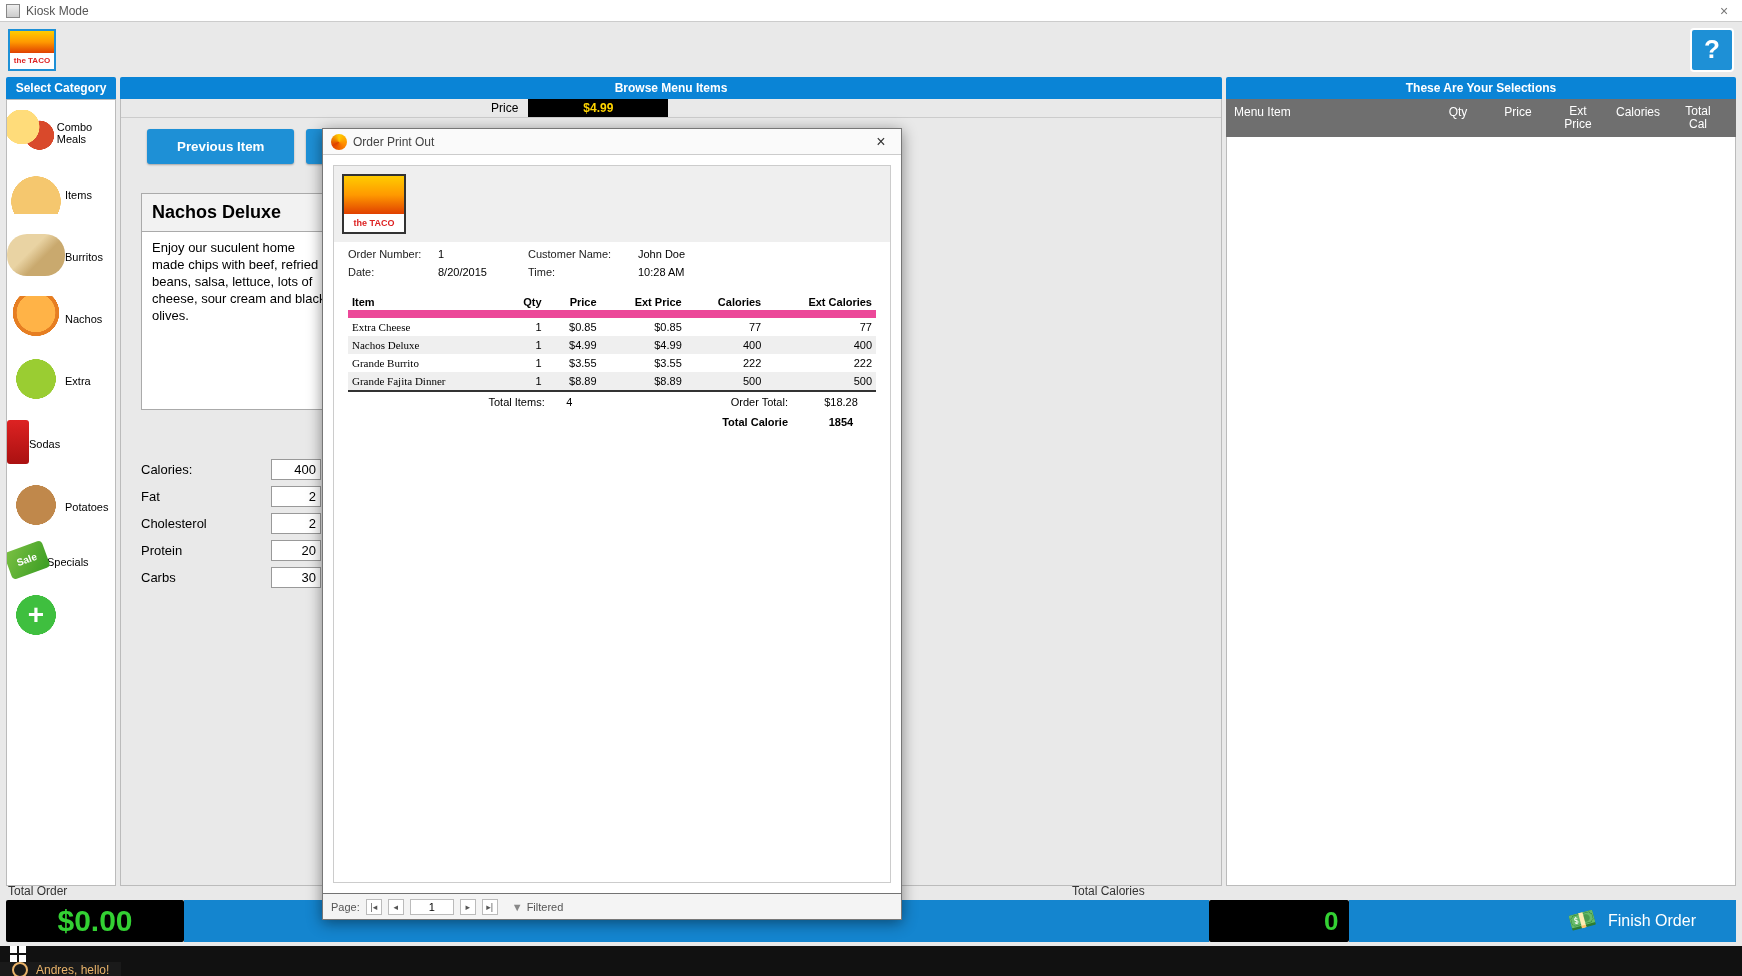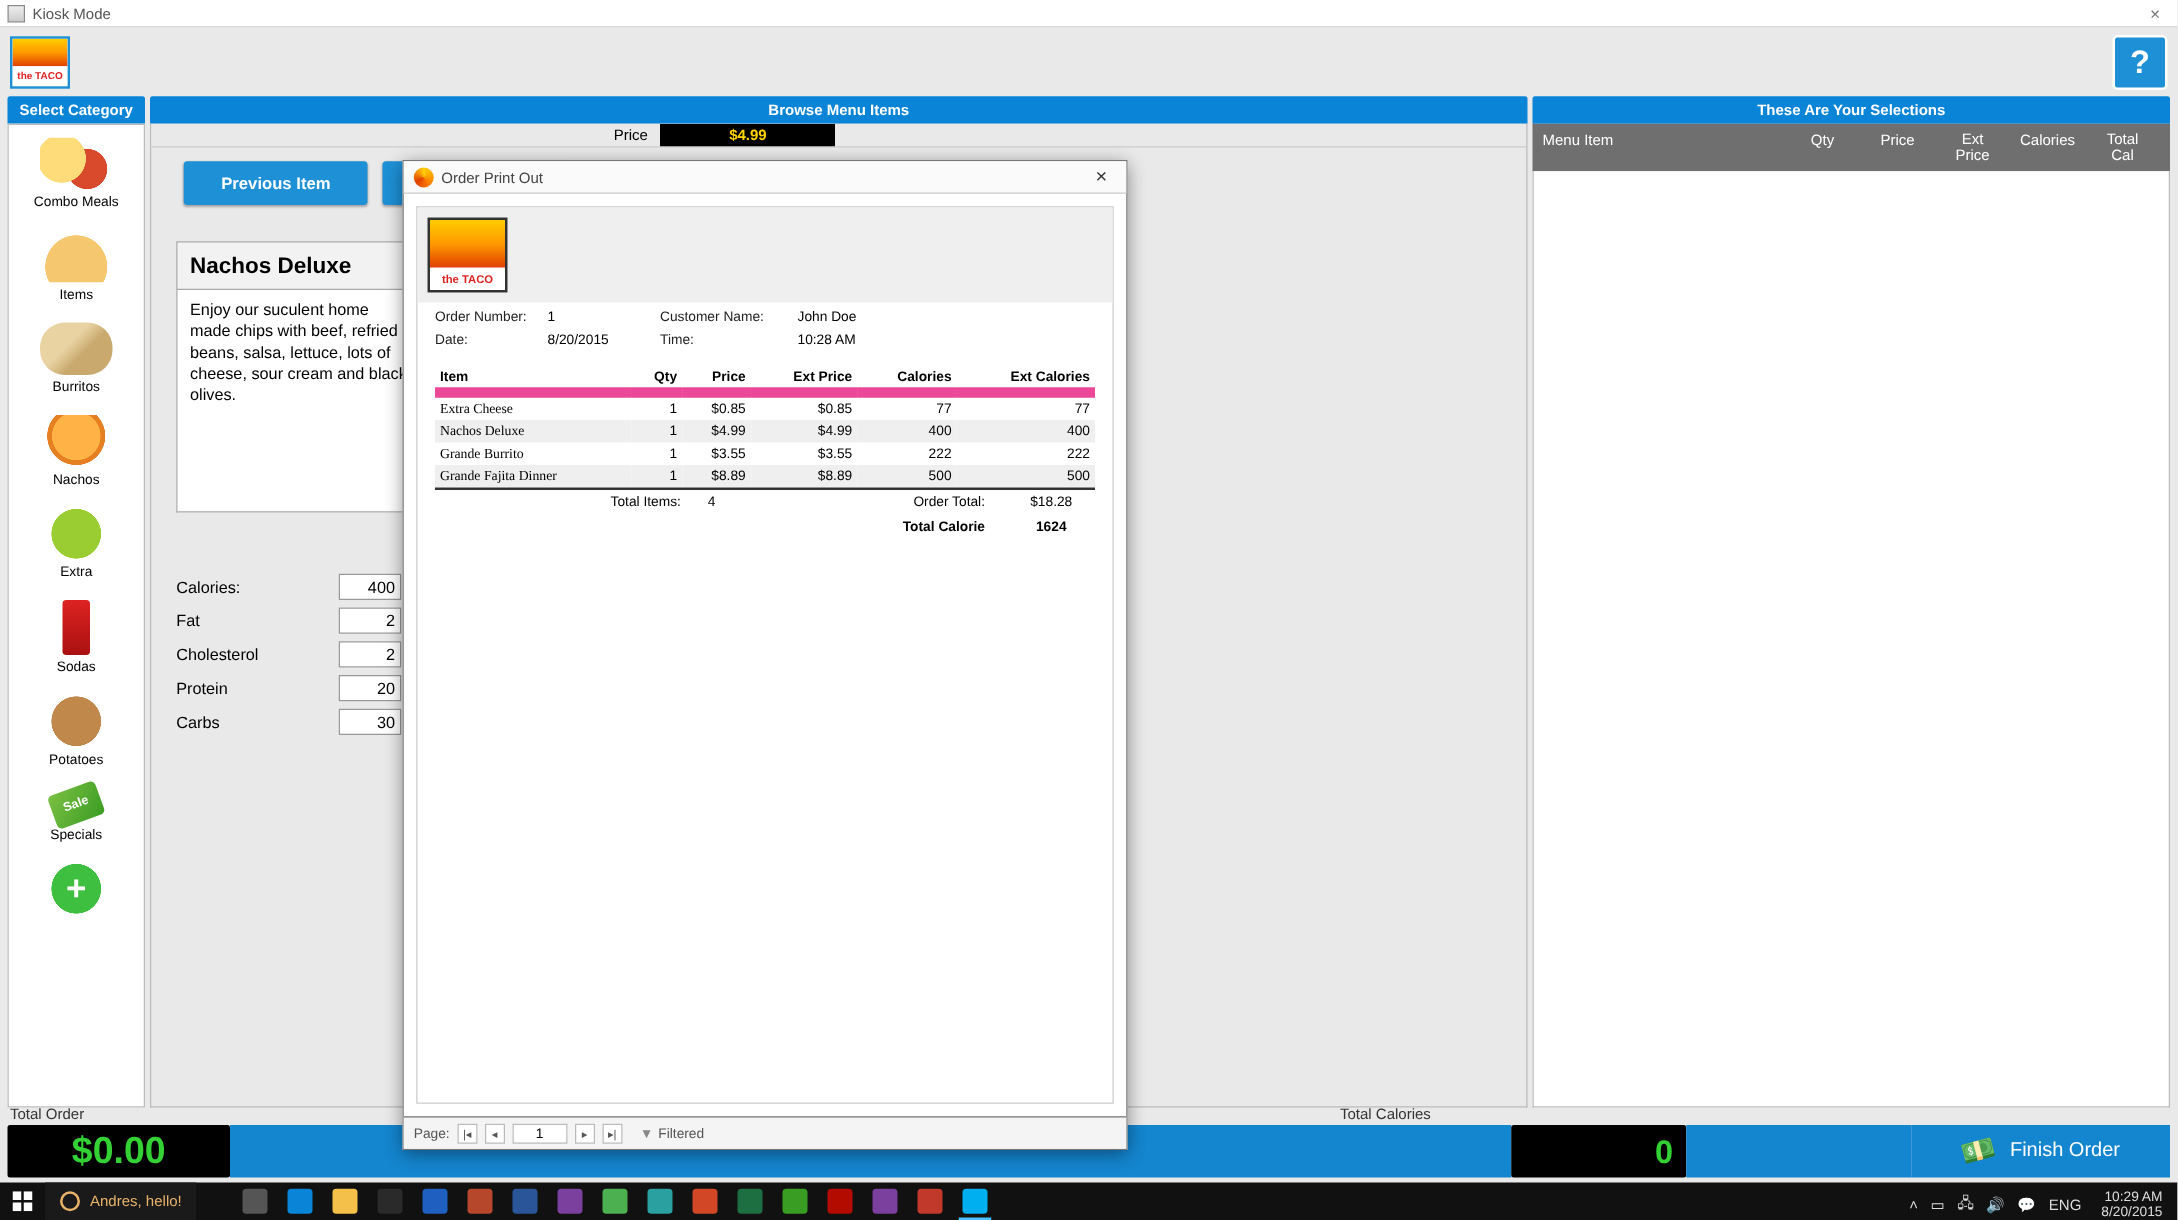--- a/index.html
+++ b/index.html
@@ -88,21 +88,21 @@
     display:flex; flex-direction:column;
   }
   .sidebar-body {
     flex:1;
     background:#fff;
     border:1px solid #bbb;
     overflow-y:auto;
     padding:4px 0;
   }
   .cat {
-    display:flex; flex-direction:column; align-items:center;
+    display:flex; flex-direction:row; align-items:center;
     padding:6px 0 10px;
     cursor:pointer;
     font-size:11px;
   }
   .cat .thumb {
     width:58px; height:42px;
     border-radius:4px;
     margin-bottom:4px;
   }
   
@@ -285,22 +285,23 @@
   }
   .modal-foot input {
     width:44px; height:16px; border:1px solid #bbb; text-align:center;
     font-size:11px;
   }
   .modal-foot .filter { margin-left:8px; display:flex; align-items:center; gap:4px;}
 
   
   .taskbar {
     position:absolute; left:0; right:0; bottom:0; height:30px;
-    background:#111; color:#ddd; display:flex; align-items:flex-end;
+    background:#111; color:#ddd; display:flex; align-items:flex-start;
     font-size:12px;
+    flex-direction:column;
   }
   .taskbar .start {
     width:36px; height:30px; display:flex; align-items:center; justify-content:center;
     cursor:pointer;
   }
   .taskbar .start svg { width:16px; height:16px; }
   .taskbar .cortana { display:flex; align-items:center; gap:8px; padding:0 12px; background:#1a1a1a; height:100%; cursor:pointer;}
   .taskbar .cortana .ring { width:16px;height:16px;border:2px solid #e9b36a;border-radius:50%;}
   .taskbar .cortana .txt { color:#e9b36a; }
   .taskbar .apps { display:flex; align-items:center; gap:2px; margin-left:30px; }
@@ -517,21 +518,21 @@
           </tbody>
       </table>
       <div class="rc-totline">
         <span class="left"><span>Total Items:</span>&nbsp;&nbsp;&nbsp;&nbsp;&nbsp;&nbsp;&nbsp;<span>4</span></span>
         <span class="mid">Order Total:</span>
         <span class="val">$18.28</span>
       </div>
       <div class="rc-totline noborder">
         <span></span>
         <span class="mid">Total Calorie</span>
-        <span class="val">1624</span>
+        <span class="val">1854</span>
       </div>
     </div>
   </div>
   <div class="modal-foot">
     <span>Page:</span>
     <span class="pgbtn">|◂</span>
     <span class="pgbtn">◂</span>
     <input value="1" style="">
     <span class="pgbtn">▸</span>
     <span class="pgbtn">▸|</span>

